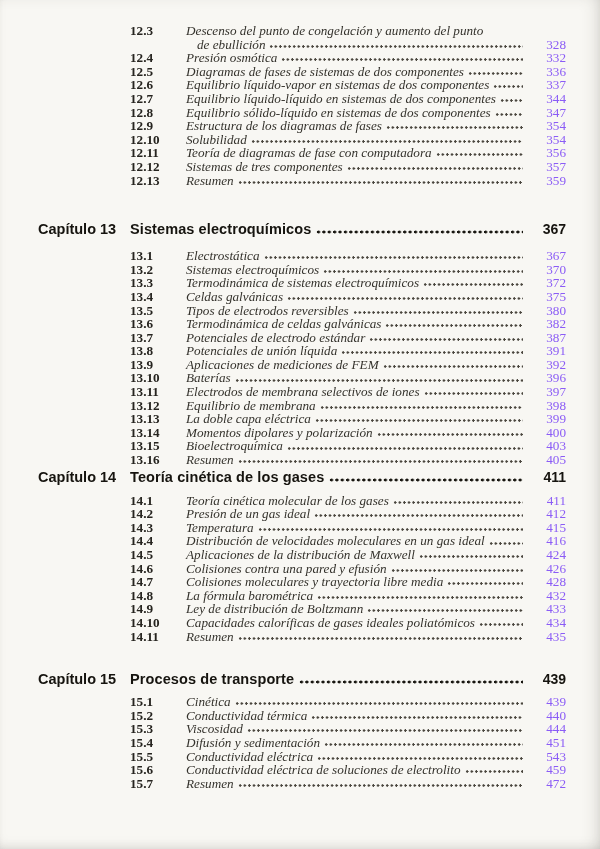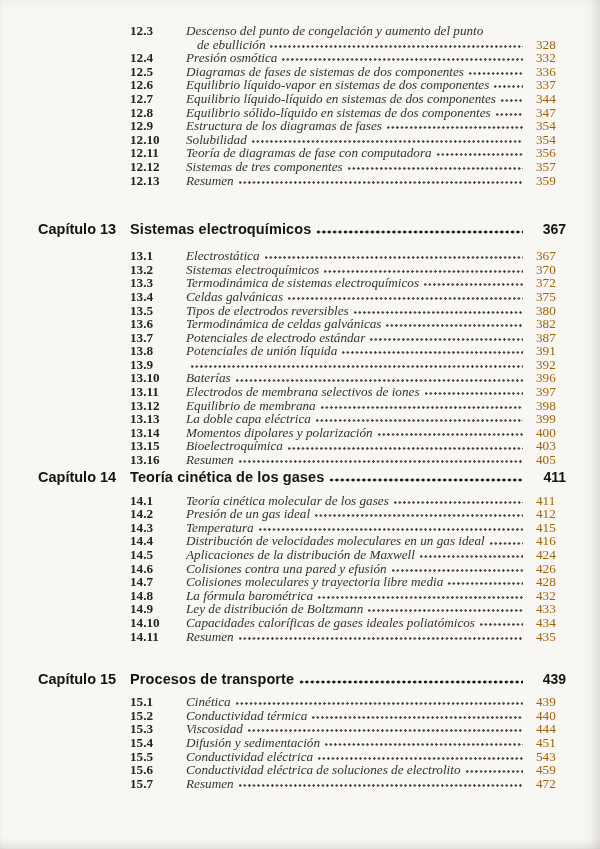--- a/index.html
+++ b/index.html
@@ -44,21 +44,22 @@
     min-width: 6px;
     align-self: flex-end;
     height: 5px;
     margin: 0 13px 2.5px 4px;
     background-image: radial-gradient(circle at 2.2px 2.5px, #4a463e 1.05px, rgba(74,70,62,0) 1.4px);
     background-size: 4.6px 5px;
     background-repeat: repeat-x;
   }
   .pg {
     flex: 0 0 30px;
-    color: #a16207;
+    text-align: right;
+    color: #8b5cf6;
   }
   .chapter-heading {
     display: flex;
     font-family: "Liberation Sans", sans-serif;
     font-weight: bold;
     font-size: 14.5px;
     line-height: 20px;
     color: #16140f;
     white-space: nowrap;
   }
@@ -210,20 +211,21 @@
             <span class="pg">387</span>
           </div>
           <div class="row">
             <span class="num">13.8</span>
             <span class="title">Potenciales de unión líquida</span>
             <span class="dots"></span>
             <span class="pg">391</span>
           </div>
           <div class="row">
             <span class="num">13.9</span>
+            <span class="title">Aplicaciones de mediciones de FEM</span>
             <span class="dots"></span>
             <span class="pg">392</span>
           </div>
           <div class="row">
             <span class="num">13.10</span>
             <span class="title">Baterías</span>
             <span class="dots"></span>
             <span class="pg">396</span>
           </div>
           <div class="row">

